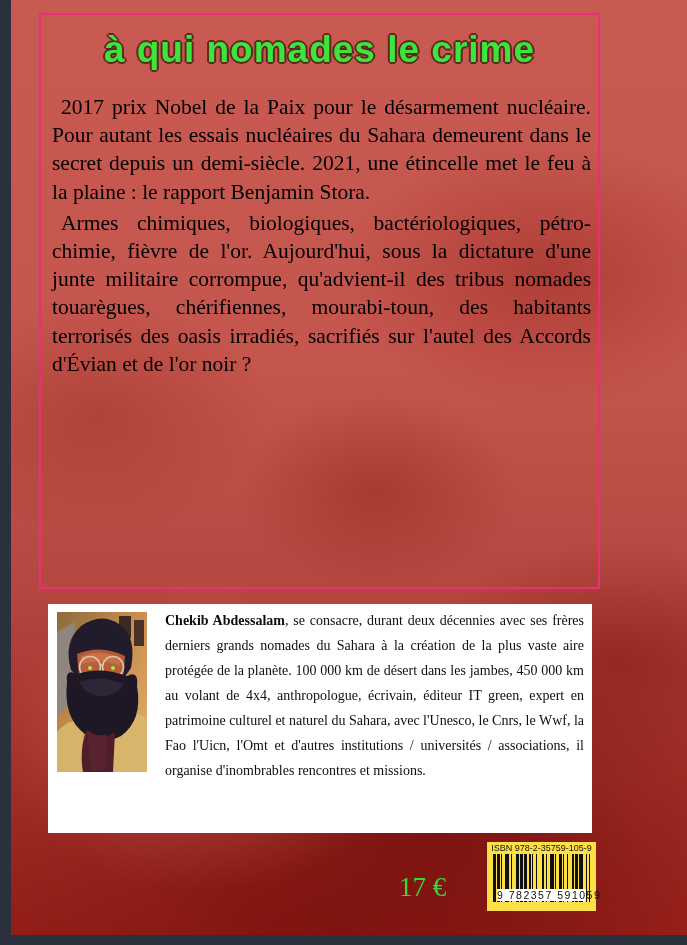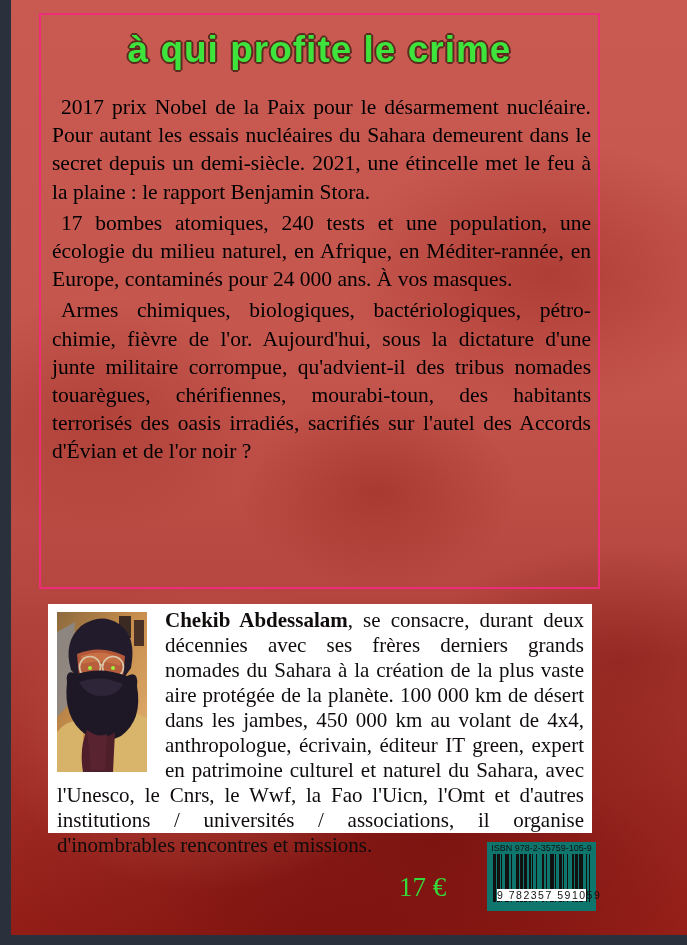--- a/index.html
+++ b/index.html
@@ -52,29 +52,29 @@
 
   
   .bio{
     position:absolute;left:48px;top:604px;width:544px;height:229px;
     background:#ffffff;box-sizing:border-box;padding:4px 8px 0 9px;
   }
   .bio-photo{
     float:left;width:90px;height:160px;margin:4px 18px 0 0;display:block;
   }
   .bio-text{
-    text-align:justify;font-size:21px;line-height:25px;color:#100c0c;
+    text-align:justify;font-size:14px;line-height:25px;color:#100c0c;
     font-family:"Liberation Serif", serif;
   }
   .bio-text b{font-weight:700;}
 
   
   .barcode{
     position:absolute;left:487px;top:842px;width:109px;height:69px;
-    background:#0f766e;box-sizing:border-box;padding:1px 4px 0 4px;text-align:center;
+    background:#fde047;box-sizing:border-box;padding:1px 4px 0 4px;text-align:center;
   }
   .isbn-line{
     font-family:"Liberation Sans", sans-serif;font-size:9px;letter-spacing:0px;
     color:#111;white-space:nowrap;line-height:11px;
   }
   .bars-wrap{position:relative;height:55px;margin-top:0px;}
   .bars{
     position:absolute;left:0;top:0;width:100%;height:48px;
     display:flex;align-items:stretch;justify-content:center;
   }
@@ -91,25 +91,24 @@
     font-family:"Liberation Serif", serif;font-size:27px;color:#35d93a;
   }
 </style>
 </head>
 <body>
 
 <div class="cover-bg"></div>
 
 <div class="frame">
   <div class="title">
-    <div><span class="t-green">à qui profite le crime</span></div>
+    <div><span class="t-green">à qui nomades le crime</span></div>
   </div>
   <div class="blurb">
     <p>2017 prix Nobel de la Paix pour le désarmement nucléaire. Pour autant les essais nucléaires du Sahara demeurent dans le secret depuis un demi-siècle.  2021, une étincelle met le feu à la plaine : le rapport Benjamin Stora.</p>
-    <p>17 bombes atomiques, 240 tests et une population, une écologie du milieu naturel, en Afrique, en Méditer-rannée, en Europe, contaminés pour 24 000 ans. À vos masques.</p>
     <p>Armes chimiques, biologiques, bactériologiques, pétro-chimie, fièvre de l'or. Aujourd'hui, sous la dictature d'une junte militaire corrompue, qu'advient-il des tribus nomades touarègues, chérifiennes, mourabi-toun, des habitants terrorisés des oasis irradiés, sacrifiés sur l'autel des Accords d'Évian et de l'or noir ?</p>
   </div>
 </div>
 
 <div class="bio">
   <svg class="bio-photo" viewBox="0 0 90 160" preserveAspectRatio="none">
     <defs>
       <linearGradient id="warmbg" x1="0" y1="0" x2="1" y2="1">
         <stop offset="0" stop-color="#8c6a3e"></stop>
         <stop offset="0.45" stop-color="#c78d4c"></stop>

